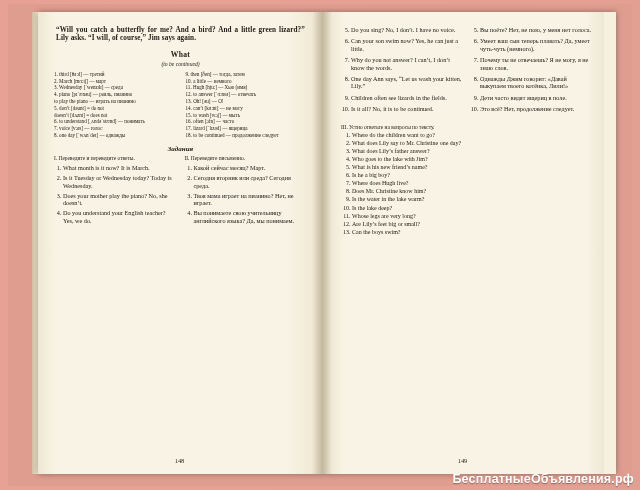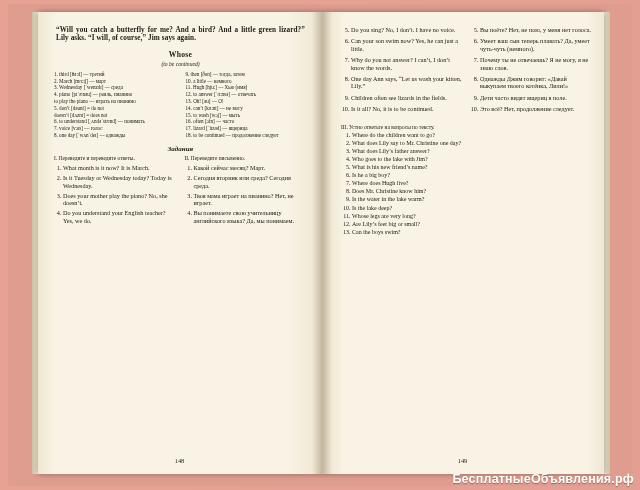--- a/index.html
+++ b/index.html
@@ -19,20 +19,21 @@
     position:absolute;
     left:8px;top:4px;width:624px;height:482px;
     background:#df9d8f;
     border-radius:2px;
   }
   .pages{
     position:absolute;
     left:38px;top:12px;width:566px;height:462px;
     background:#f6f0df;
     box-shadow:0 0 6px rgba(0,0,0,.35);
+    padding-left:12px;
   }
   .page{
     position:absolute;top:0;height:100%;
     background:#f7f2e2;
   }
   .page.left{left:0;width:283px;
     background:linear-gradient(90deg,#efe7d2 0%, #f8f3e4 6%, #f8f3e4 88%, #eee6d1 100%);
   }
   .page.right{left:283px;width:283px;
     background:linear-gradient(90deg,#e9e0ca 0%, #f8f3e4 8%, #f8f3e4 94%, #efe7d3 100%);
@@ -117,21 +118,21 @@
 <div class="photo">
   <div class="cover"></div>
   <div class="edge l"></div>
   <div class="edge r"></div>
 
   <div class="pages">
 
     <div class="page left">
       <div class="inner">
         <div class="headline">“Will you catch a butterfly for me? And a bird? And a little green lizard?” Lily asks. “I will, of course,” Jim says again.</div>
-        <div class="section-title">Whose</div>
+        <div class="section-title">What</div>
         <div class="contd">(to be continued)</div>
 
         <div class="words">
           <div class="w">1. third [θə:d] — третий</div>
           <div class="w">2. March [mɑ:tʃ] — март</div>
           <div class="w">3. Wednesday [ˈwenzdɪ] — среда</div>
           <div class="w">4. piano [pɪˈænəu] — рояль, пианино</div>
           <div class="w">to play the piano — играть на пианино</div>
           <div class="w">5. don’t [dəunt] = do not</div>
           <div class="w">doesn’t [dʌznt] = does not</div>

